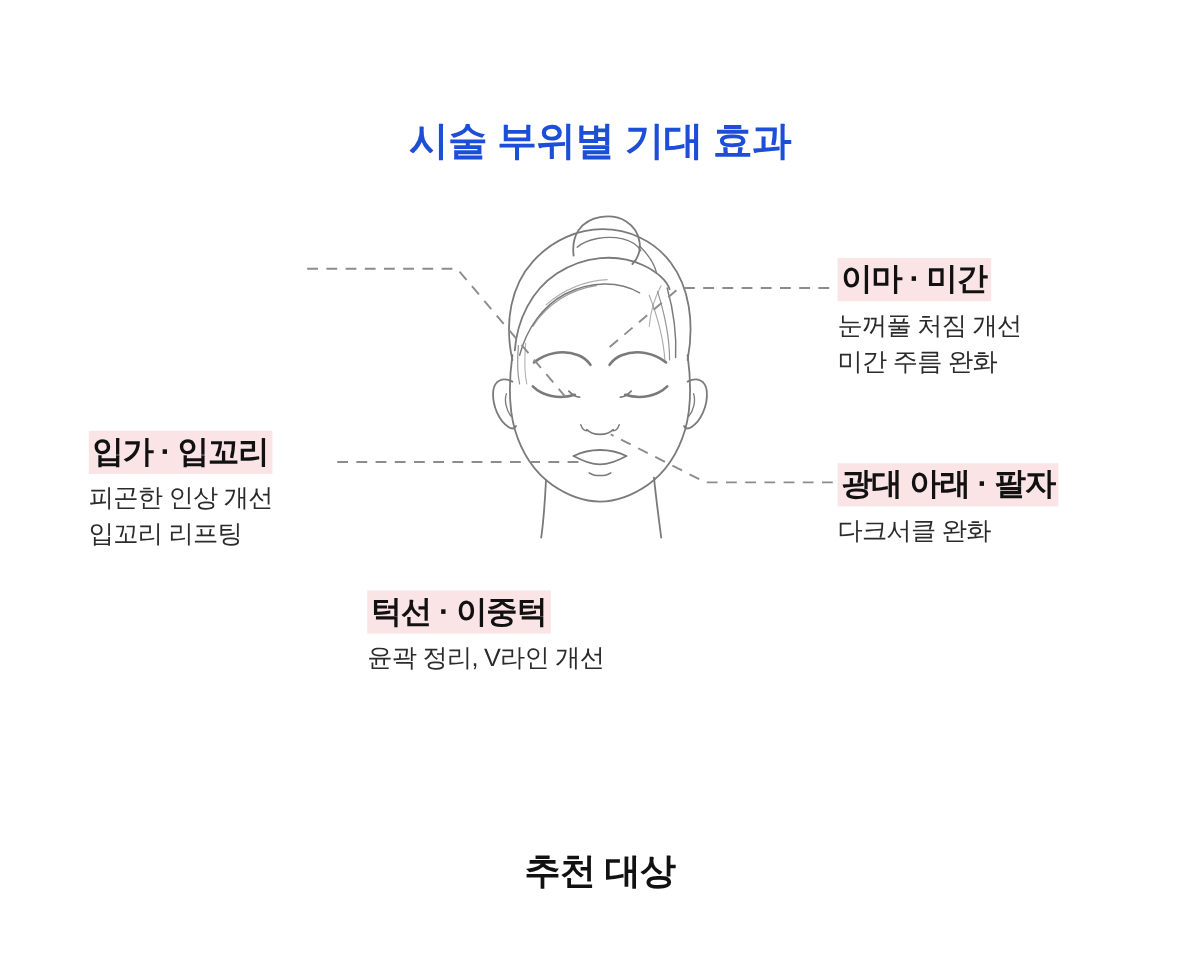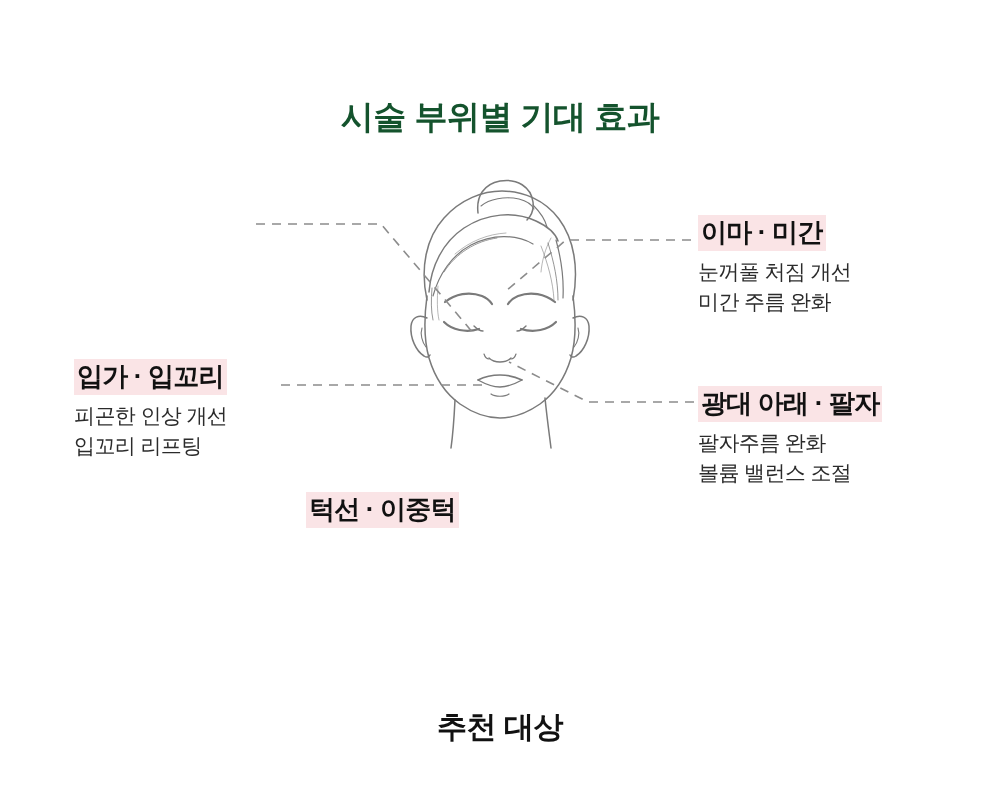--- a/index.html
+++ b/index.html
@@ -28,21 +28,21 @@
   
   .main-title {
     position: absolute;
     left: 0;
     top: 96px;
     width: 1000px;
     text-align: center;
     font-size: 33px;
     font-weight: bold;
     letter-spacing: -0.5px;
-    color: #14532d;
+    color: #1d4ed8;
     line-height: 1.25;
   }
   .bottom-title {
     position: absolute;
     left: 0;
     top: 708px;
     width: 1000px;
     text-align: center;
     font-size: 30px;
     font-weight: bold;
@@ -192,24 +192,26 @@
     <div class="callout-heading">입가 · 입꼬리</div>
     <div class="callout-lines">
       <div class="callout-line">피곤한 인상 개선</div>
       <div class="callout-line">입꼬리 리프팅</div>
     </div>
   </div>
 
   <div class="callout callout-right" id="callout-cheek">
     <div class="callout-heading">광대 아래 · 팔자</div>
     <div class="callout-lines">
-      <div class="callout-line">팔자주름 완화</div>
-      <div class="callout-line">볼륨 밸런스 조절</div>
+      <div class="callout-line">다크서클 완화</div>
     </div>
   </div>
 
   <div class="callout" id="callout-jaw">
     <div class="callout-heading">턱선 · 이중턱</div>
+    <div class="callout-lines">
+      <div class="callout-line">윤곽 정리, V라인 개선</div>
+    </div>
   </div>
 
   <div class="bottom-title">추천 대상</div>
 
 </div>
 
 </body></html>

